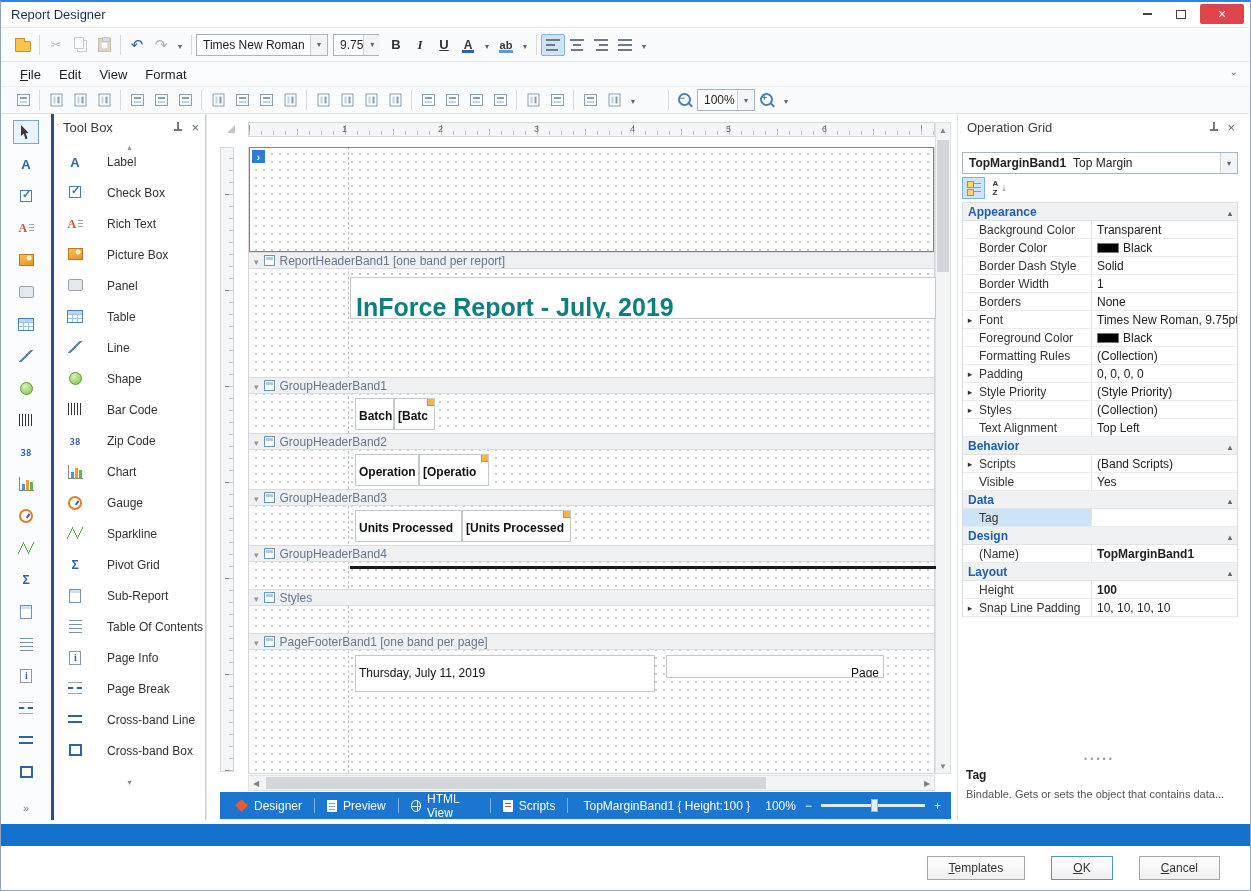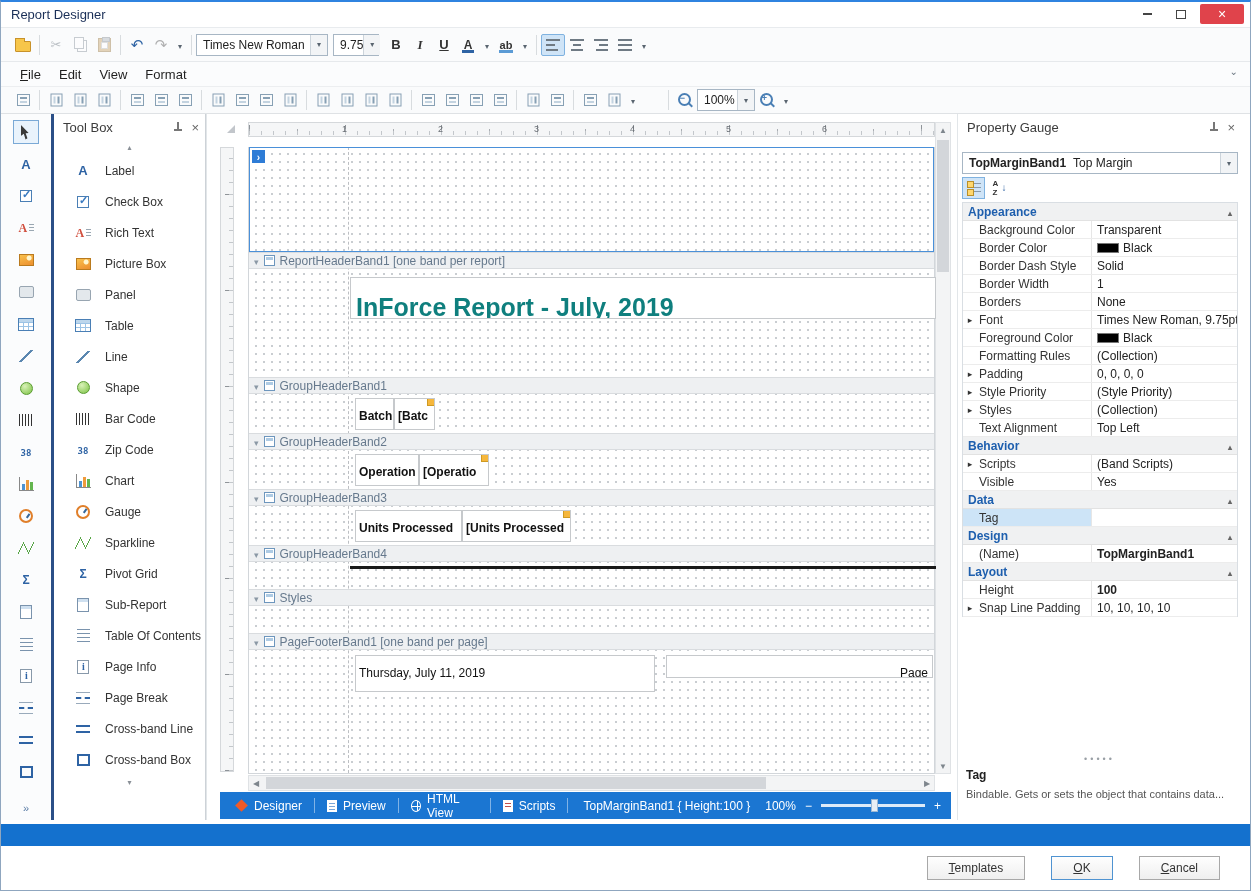--- a/index.html
+++ b/index.html
@@ -73,21 +73,21 @@
 .toolbox{position:absolute;left:53px;top:112px;width:152px;height:706px;background:#fff;border-right:1px solid #cdd2d7}
 .panel-header{height:26px;display:flex;align-items:center;padding:0 6px 0 9px;font-size:13px;color:#3c3c3c}
 .hdr-tools{margin-left:auto;display:flex;gap:8px;align-items:center}
 .pin{width:10px;height:12px;position:relative}
 .pin::before{content:"";position:absolute;left:4px;top:1px;width:2px;height:7px;background:#777}
 .pin::after{content:"";position:absolute;left:1px;top:8px;width:8px;height:2px;background:#777}
 .xicon::before{content:"×";color:#666;font-size:13px;line-height:1}
 .tbx-scroll{height:15px;display:flex;align-items:center;justify-content:center;color:#8a9097;font-size:8px}
 .up::before{content:"▴"}
 .down::before{content:"▾"}
-.tbx-item{height:31px;display:flex;align-items:center;gap:13px;padding-left:20px}
+.tbx-item{height:31px;display:flex;gap:23px;padding-left:12px}
 .tbx-ic{width:18px;display:flex;justify-content:center;flex:none}
 .tbx-label{color:#333}
 
 
 .ic-pointer{width:11px;height:15px;background:#3a3a3a;clip-path:polygon(0 0,0 78%,30% 62%,46% 100%,63% 92%,47% 58%,74% 56%)}
 .ic-label::before{content:"A";font:bold 13px "Liberation Sans",sans-serif;color:#2e63a4}
 .ic-check{width:12px;height:12px;border:1px solid #4a7fb5;background:#fff;position:relative}
 .ic-check::before{content:"✓";position:absolute;left:1px;top:-3px;color:#3a7ac0;font-weight:bold;font-size:11px}
 .ic-richtext{position:relative;width:15px;height:14px}
 .ic-richtext::before{content:"A";font:bold 12px "Liberation Serif",serif;color:#d14f3e}
@@ -671,21 +671,21 @@
         <span class="band-ic"></span>
         <span>Styles</span>
       </div>
 
       <div class="bandhdr" style="top:486px">
         <span class="bh-caret"></span>
         <span class="band-ic"></span>
         <span>PageFooterBand1 [one band per page]</span>
       </div>
       <div class="ctrl" style="left:106px;top:508px;width:300px;height:37px">Thursday, July 11, 2019</div>
-      <div class="ctrl" style="left:417px;top:508px;width:267px;height:23px;text-align:right;padding-right:4px">Page</div>
+      <div class="ctrl" style="left:417px;top:508px;width:218px;height:23px;text-align:right;padding-right:4px">Page</div>
     </div>
 
     <div class="vscroll">
       <span class="sarr" style="top:0;left:0">▲</span>
       <div class="vthumb"></div>
       <span class="sarr" style="bottom:0;left:0">▼</span>
     </div>
     <div class="hscroll">
       <span class="sarr" style="left:0;top:0">◀</span>
       <div class="hthumb"></div>
@@ -720,21 +720,21 @@
         <div class="ztrack">
             <div class="zthumb"></div>
           </div>
         <span>+</span>
       </div>
     </div>
   </div>
 
   <div class="propgrid">
     <div class="panel-header">
-      <span>Property Gauge</span>
+      <span>Operation Grid</span>
       <span class="hdr-tools">
         <span class="pin"></span>
         <span class="xicon"></span>
       </span>
     </div>
     <div class="pg-selector">
       <span class="pg-sel-name">TopMarginBand1</span>
       <span class="pg-sel-type">Top Margin</span>
       <span class="combo-arrow"></span>
     </div>

